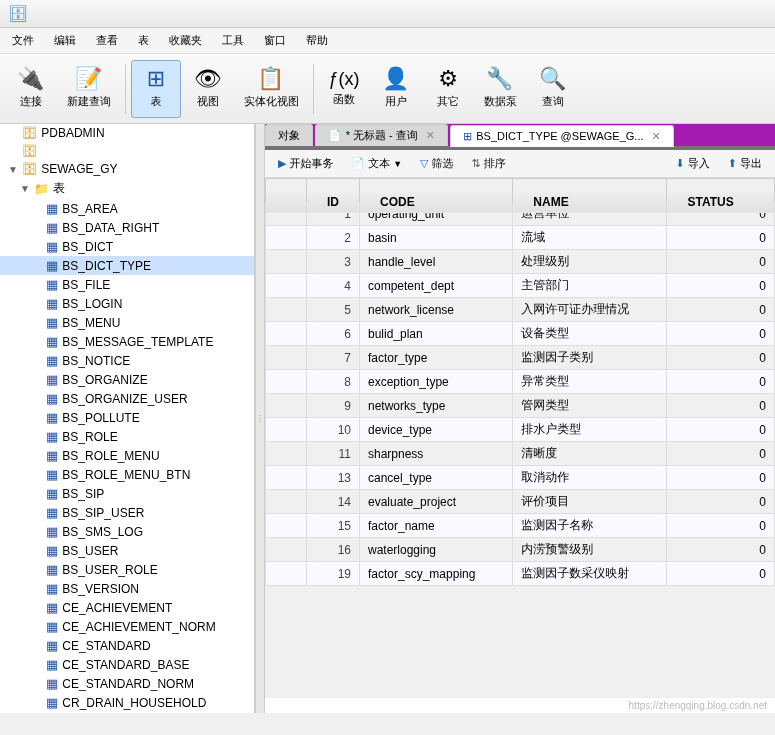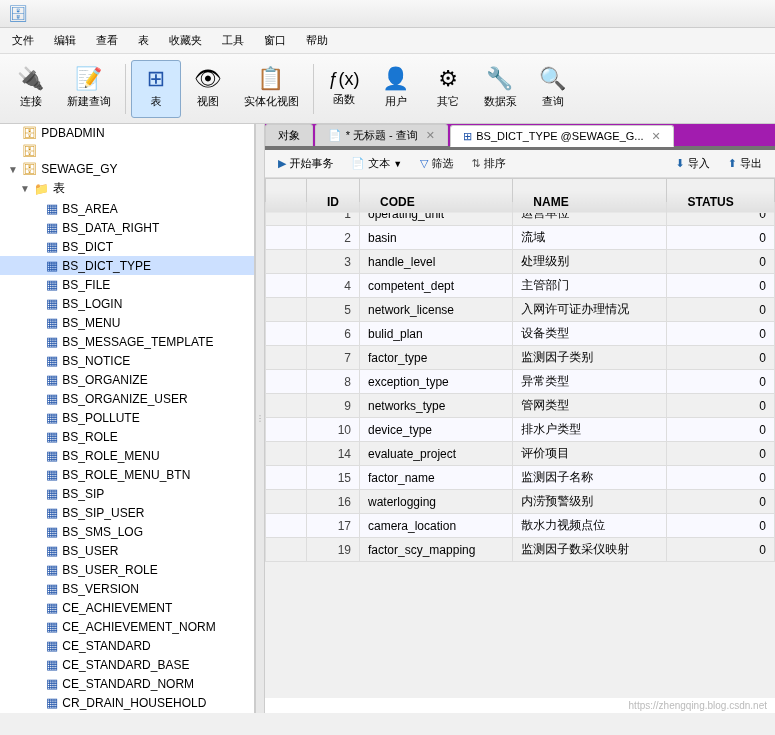--- a/index.html
+++ b/index.html
@@ -548,20 +548,34 @@
             </tr>
             <tr>
               <td class="row-selector"></td>
               <td class="id-col">10</td>
               <td>device_type</td>
               <td>排水户类型</td>
               <td class="status-col">0</td>
             </tr>
             <tr>
               <td class="row-selector"></td>
+              <td class="id-col">11</td>
+              <td>sharpness</td>
+              <td>清晰度</td>
+              <td class="status-col">0</td>
+            </tr>
+            <tr>
+              <td class="row-selector"></td>
+              <td class="id-col">13</td>
+              <td>cancel_type</td>
+              <td>取消动作</td>
+              <td class="status-col">0</td>
+            </tr>
+            <tr>
+              <td class="row-selector"></td>
               <td class="id-col">14</td>
               <td>evaluate_project</td>
               <td>评价项目</td>
               <td class="status-col">0</td>
             </tr>
             <tr>
               <td class="row-selector"></td>
               <td class="id-col">15</td>
               <td>factor_name</td>
               <td>监测因子名称</td>
@@ -569,27 +583,20 @@
             </tr>
             <tr>
               <td class="row-selector"></td>
               <td class="id-col">16</td>
               <td>waterlogging</td>
               <td>内涝预警级别</td>
               <td class="status-col">0</td>
             </tr>
             <tr>
               <td class="row-selector"></td>
-              <td class="id-col">17</td>
-              <td>camera_location</td>
-              <td>散水力视频点位</td>
-              <td class="status-col">0</td>
-            </tr>
-            <tr>
-              <td class="row-selector"></td>
               <td class="id-col">19</td>
               <td>factor_scy_mapping</td>
               <td>监测因子数采仪映射</td>
               <td class="status-col">0</td>
             </tr>
           </tbody>
       </table>
     </div>
 
     <div class="watermark">

